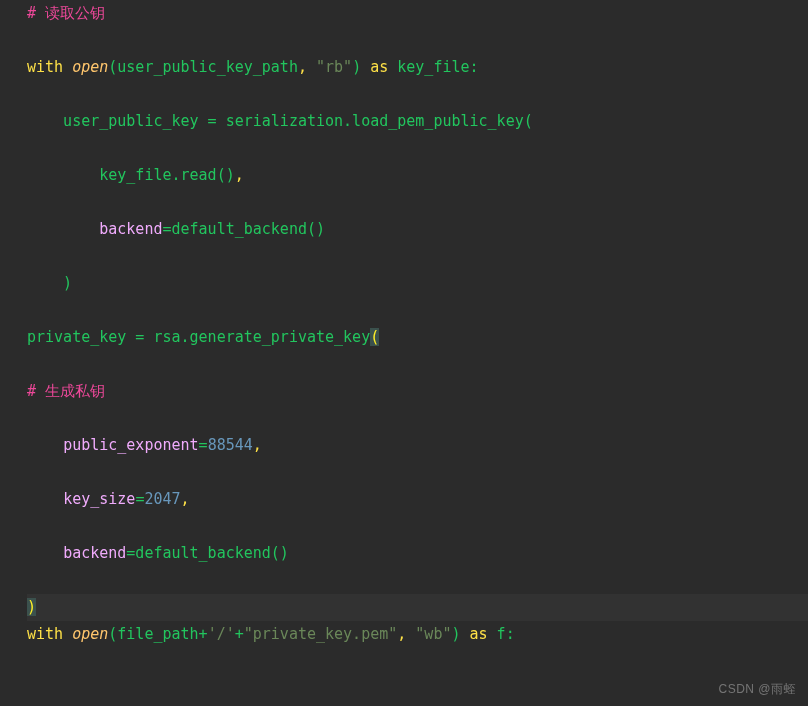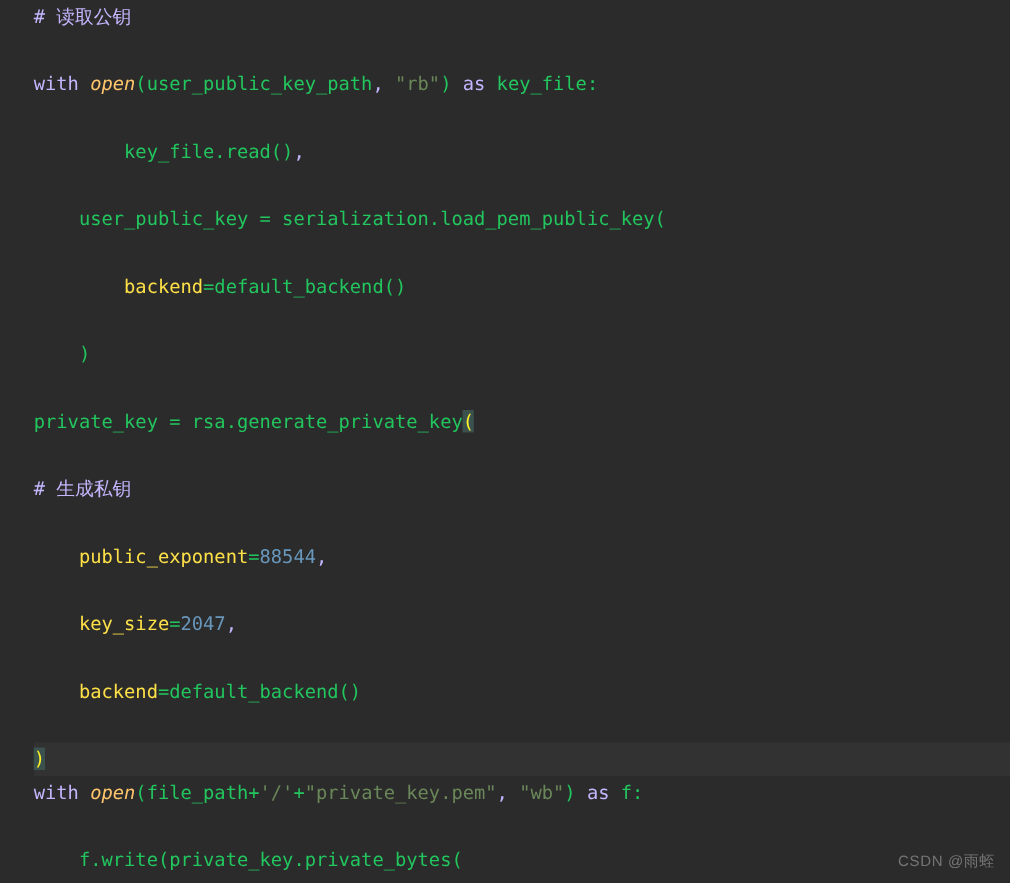--- a/index.html
+++ b/index.html
@@ -14,26 +14,26 @@
     height: 706px;
     overflow: hidden;
     position: relative;
   }
   pre {
     margin: 0;
     padding: 0 0 0 27px;
     white-space: pre;
   }
   .line { display: block; }
-  .kw  { color: #c4b5fd; }      
+  .kw  { color: #fde047; }      
   .fn  { color: #ffc66d; font-style: italic; }      
   .str { color: #6a8759; }      
   .num { color: #6897bb; }      
-  .cmt { color: #c4b5fd; }      
-  .nm  { color: #fde047; }      
+  .cmt { color: #ec4899; }      
+  .nm  { color: #f0abfc; }      
   .pl  { color: #22c55e; }
   .hl-row { background: #323232; display: inline-block; min-width: 100%; }
   .hl-paren { background: #3b514d; color: #ffef28; }
   .watermark {
     position: absolute;
     right: 12px;
     bottom: 10px;
     font-size: 12px;
     line-height: 14px;
     color: #a5a5a5;
@@ -41,32 +41,31 @@
     opacity: 0.6;
     letter-spacing: 0.5px;
     margin-top: 16px;
   }
 </style>
 </head>
 <body>
 
 <pre><span class="line"><span class="cmt"># 读取公钥</span></span>
 <span class="line"><span class="kw">with</span> <span class="fn">open</span><span class="pl">(user_public_key_path</span><span class="kw">,</span> <span class="str">"rb"</span><span class="pl">) </span><span class="kw">as</span><span class="pl"> key_file:</span></span>
+<span class="line"><span class="pl">    user_public_key = serialization.load_pem_public_key(</span></span>
 <span class="line"><span class="pl">        key_file.read()</span><span class="kw">,</span></span>
-<span class="line"><span class="pl">    user_public_key = serialization.load_pem_public_key(</span></span>
 <span class="line"><span>        </span><span class="nm">backend</span><span class="pl">=default_backend()</span></span>
 <span class="line"><span class="pl">    )</span></span>
 <span class="line"><span class="pl">private_key = rsa.generate_private_key</span><span class="hl-paren">(</span></span>
 <span class="line"><span class="cmt"># 生成私钥</span></span>
 <span class="line"><span>    </span><span class="nm">public_exponent</span><span class="pl">=</span><span class="num">88544</span><span class="kw">,</span></span>
 <span class="line"><span>    </span><span class="nm">key_size</span><span class="pl">=</span><span class="num">2047</span><span class="kw">,</span></span>
 <span class="line"><span>    </span><span class="nm">backend</span><span class="pl">=default_backend()</span></span>
 <span class="line hl-row"><span class="hl-paren">)</span></span>
 <span class="line"><span class="kw">with</span> <span class="fn">open</span><span class="pl">(file_path+</span><span class="str">'/'</span><span class="pl">+</span><span class="str">"private_key.pem"</span><span class="kw">,</span><span> </span><span class="str">"wb"</span><span class="pl">) </span><span class="kw">as</span><span class="pl"> f:</span></span>
-<span class="line"><span class="pl">    f.write(private_key.private_bytes(</span></span>
 
 
 
 
 
 
 
 
 
 

